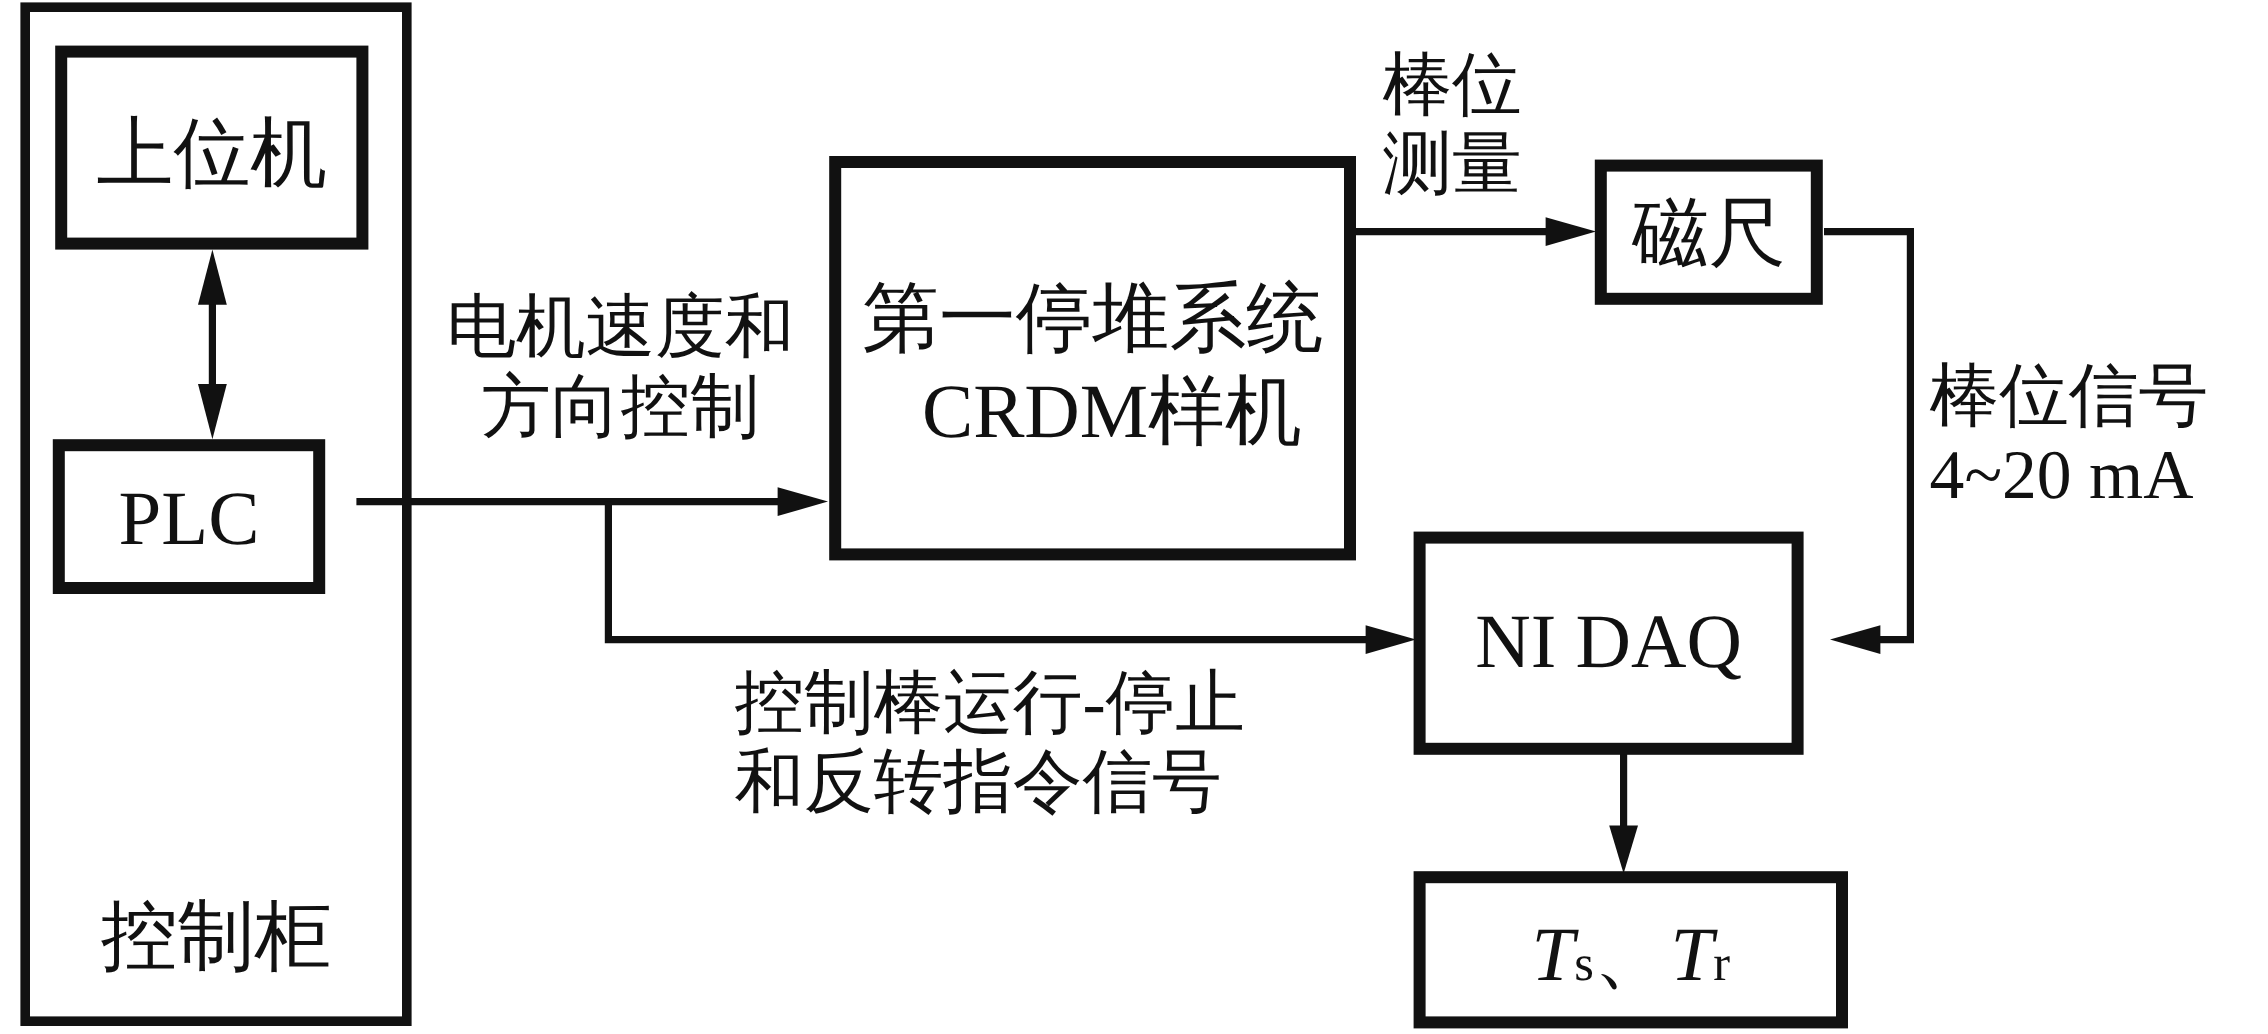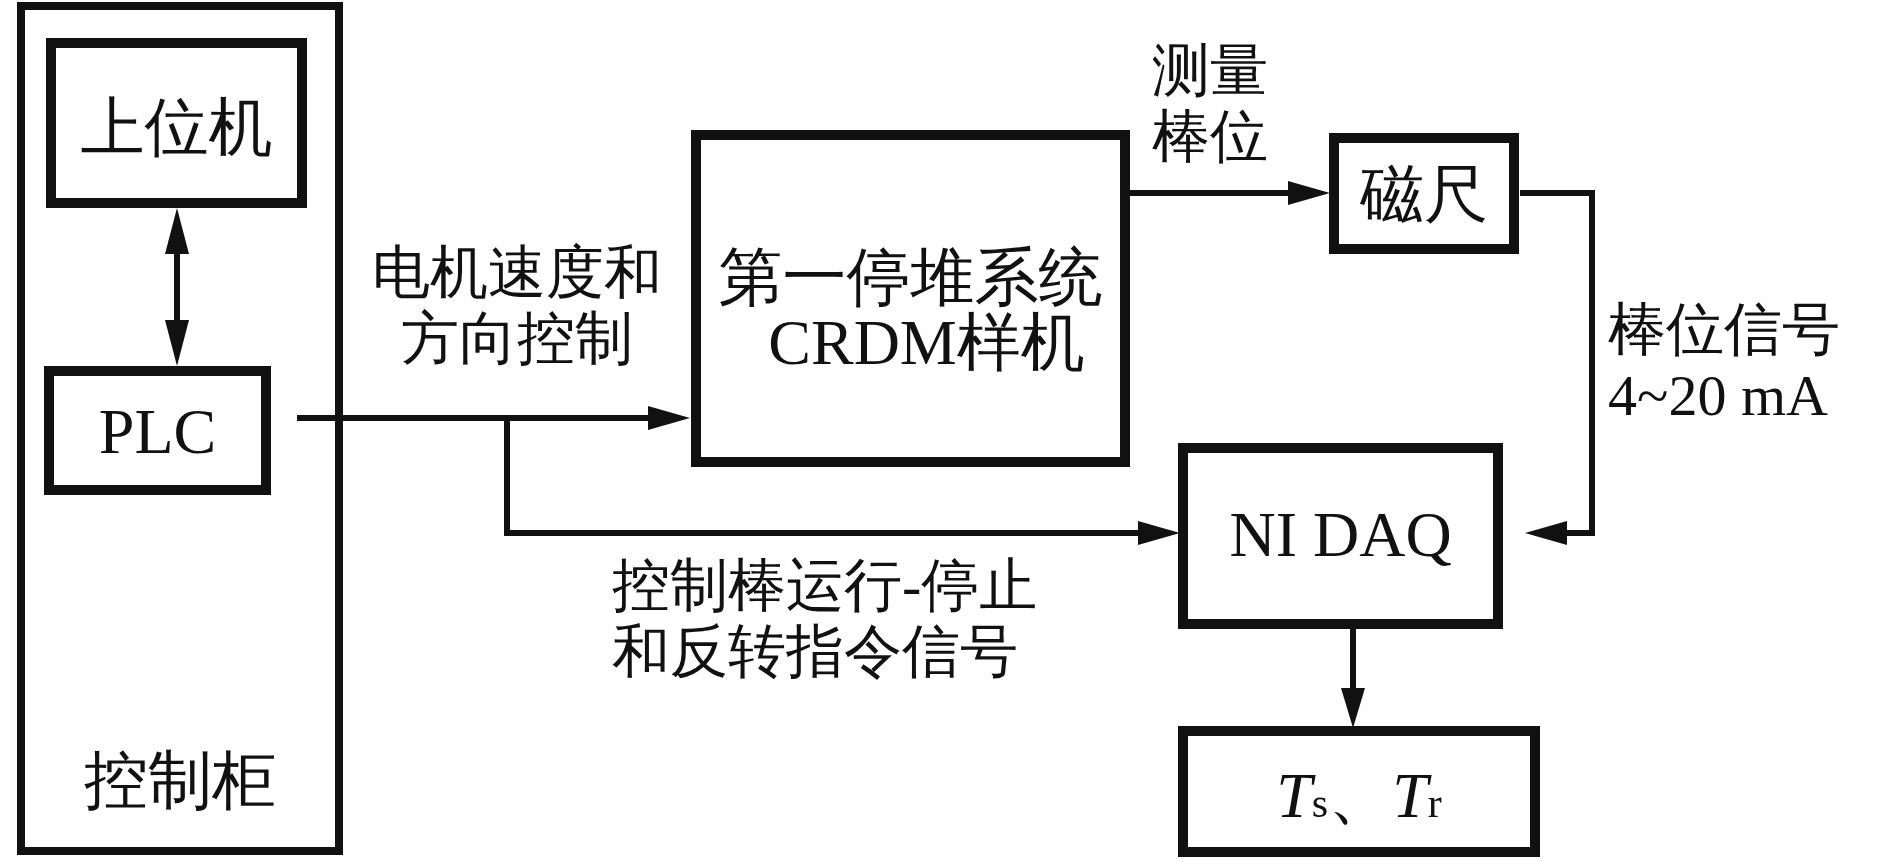--- a/index.html
+++ b/index.html
@@ -52,21 +52,21 @@
 
 <div class="box" style="left:46px; top:38px; width:261px; height:170px;">
   <div class="box-label" style="top:44px;">上位机</div>
 </div>
 
 <div class="box" style="left:44px; top:366px; width:227px; height:129px;">
   <div class="box-label" style="top:20px;">PLC</div>
 </div>
 
 <div class="box" style="left:691px; top:130px; width:439px; height:337px;">
-  <div class="box-label" style="top:90px;margin-top:12px;">第一停堆系统</div>
+  <div class="box-label" style="top:90px;">第一停堆系统</div>
   <div class="box-label" style="top:167px;padding-left:32px;">CRDM样机</div>
 </div>
 
 <div class="box" style="left:1329px; top:133px; width:190px; height:121px;padding-left:23px;">
   <div class="box-label" style="top:16px;">磁尺</div>
 </div>
 
 <div class="box" style="left:1178px; top:443px; width:325px; height:186px;">
   <div class="box-label" style="top:46px;">NI DAQ</div>
 </div>
@@ -76,22 +76,22 @@
     <span class="it">T</span><span class="sub">s</span><span>、</span><span class="it">T</span><span class="sub">r</span>
   </div>
 </div>
 
 <div class="free-label center" style="left:352px; top:240px; width:330px;">
   <div>电机速度和</div>
   <div>方向控制</div>
 </div>
 
 <div class="free-label" style="left:1152px; top:38px;">
+  <div>棒位</div>
   <div>测量</div>
-  <div>棒位</div>
 </div>
 
 <div class="free-label" style="left:1608px; top:262px;margin-top:35px;">
   <div>棒位信号</div>
   <div>4~20 mA</div>
 </div>
 
 <div class="free-label" style="left:612px; top:553px;">
   <div>控制棒运行-停止</div>
   <div>和反转指令信号</div>

